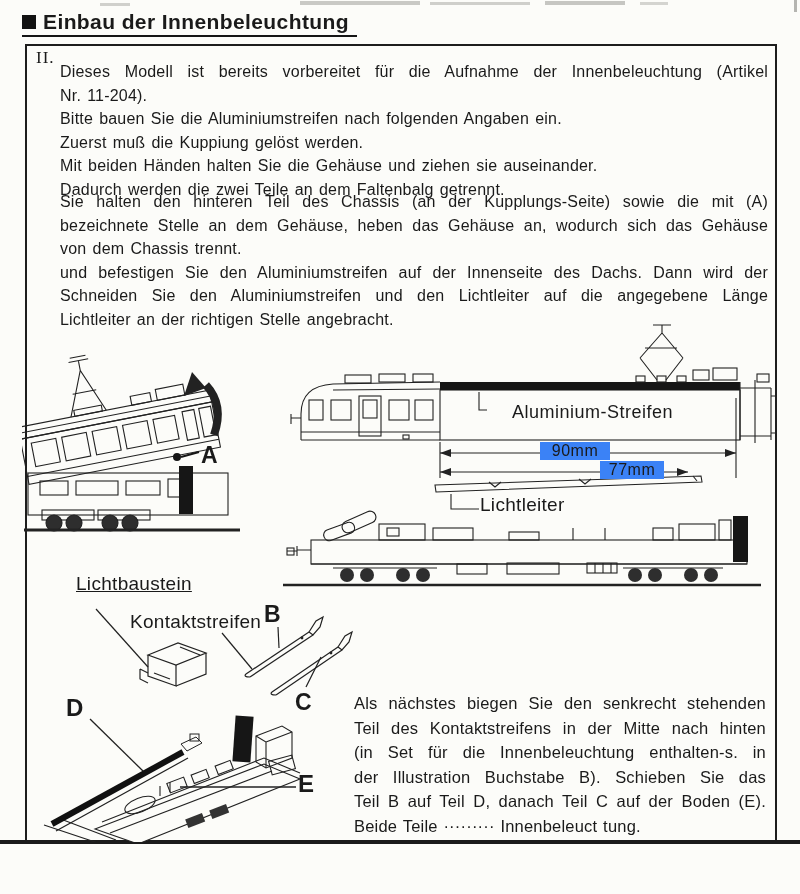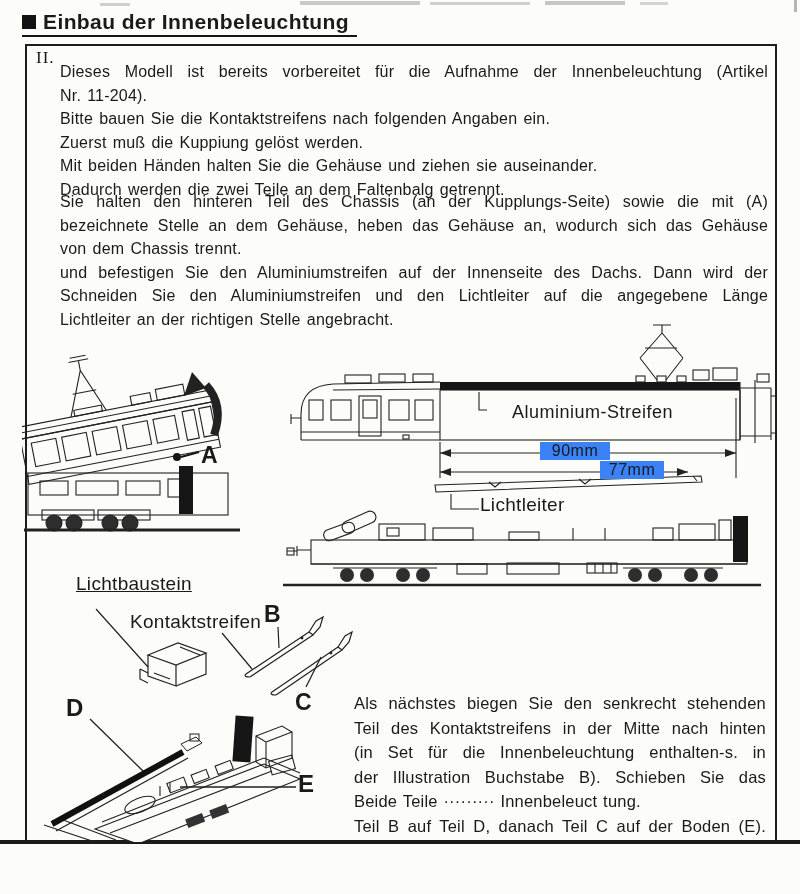--- a/index.html
+++ b/index.html
@@ -50,21 +50,21 @@
   </div>
   <div class="title-underline"></div>
 
   <div class="main-box"></div>
   <div class="bottom-rule"></div>
 
   <div class="numeral">II.</div>
   <div class="textblock" style="top:46px;margin-top:14px;">
     <div class="ln j">Dieses Modell ist bereits vorbereitet für die Aufnahme der Innenbeleuchtung (Artikel</div>
     <div class="ln"><span>Nr. </span><span class="bold">11-204</span><span>).</span></div>
-    <div class="ln">Bitte bauen Sie die Kontaktstreifens nach folgenden Angaben ein.</div>
+    <div class="ln">Bitte bauen Sie die Aluminiumstreifen nach folgenden Angaben ein.</div>
     <div class="ln">Zuerst muß die Kuppiung gelöst werden.</div>
     <div class="ln">Mit beiden Händen halten Sie die Gehäuse und ziehen sie auseinander.</div>
     <div class="ln">Dadurch werden die zwei Teile an dem Faltenbalg getrennt.</div>
   </div>
 
   <div class="textblock" style="top:190px;">
     <div class="ln j">Sie halten den hinteren Teil des Chassis (an der Kupplungs-Seite) sowie die mit (A)</div>
     <div class="ln j">bezeichnete Stelle an dem Gehäuse, heben das Gehäuse an, wodurch sich das Gehäuse</div>
     <div class="ln">von dem Chassis trennt.</div>
     <div class="ln j">und befestigen Sie den Aluminiumstreifen auf der Innenseite des Dachs. Dann wird der</div>
@@ -248,17 +248,17 @@
     <rect x="194" y="24" width="18" height="46" fill="#161616" transform="rotate(4 203 47)"></rect>
   </svg>
   <div class="figlabel letter" style="left:66px;top:694px;font-size:24px;">D</div>
   <div class="figlabel letter" style="left:298px;top:770px;font-size:24px;">E</div>
 
   <div id="para-biegen">
     <div class="ln j">Als nächstes biegen Sie den senkrecht stehenden</div>
     <div class="ln j">Teil des Kontaktstreifens in der Mitte nach hinten</div>
     <div class="ln j">(in Set für die Innenbeleuchtung enthalten-s. in</div>
     <div class="ln j">der Illustration Buchstabe B). Schieben Sie das</div>
+    <div class="ln j">Teil B auf Teil D, danach Teil C auf der Boden (E).</div>
     <div class="ln">Beide Teile ········· Innenbeleuct tung.</div>
-    <div class="ln j">Teil B auf Teil D, danach Teil C auf der Boden (E).</div>
   </div>
 
 </div>
 
 </body></html>

